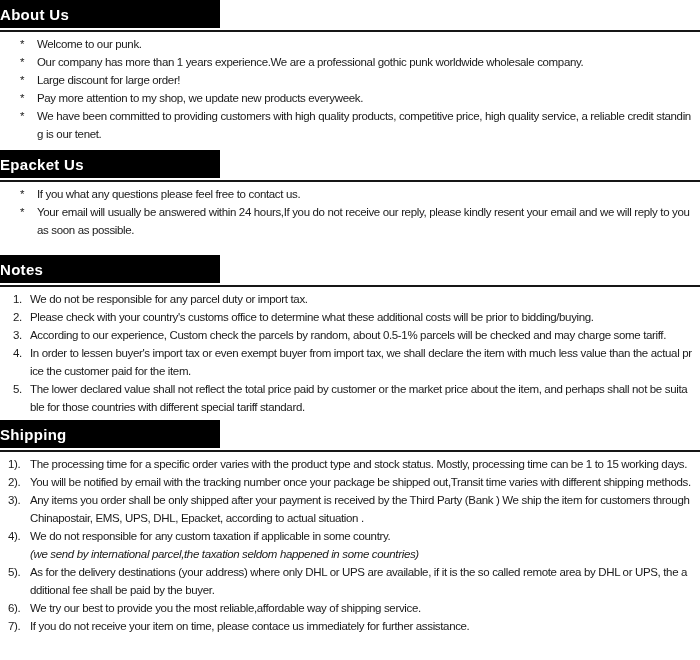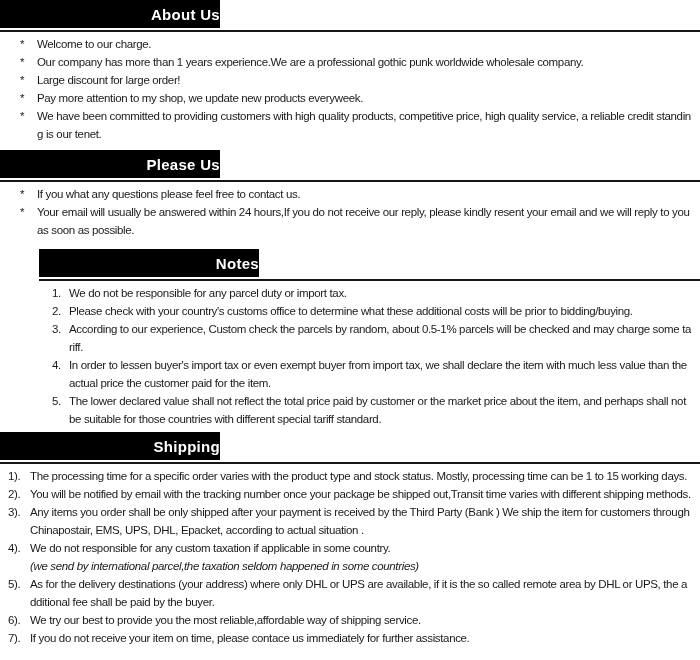--- a/index.html
+++ b/index.html
@@ -6,30 +6,30 @@
   body {
     width: 700px;
     height: 660px;
     background: #ffffff;
     overflow: hidden;
     font-family: "Liberation Sans", sans-serif;
   }
   .page { width: 700px; height: 660px; position: relative; }
   .sec { display: block; }
   .sec-contact { margin-top: 7px; }
-  .sec-notes   { margin-top: 10px; padding-left: 39px; }
+  .sec-notes   { margin-top: 16px; }
   .sec-shipping{ margin-top: 4px; }
 
   .head-box {
     width: 220px;
     height: 28px;
     background: #000000;
     display: flex;
     align-items: center;
-    justify-content: flex-end;
+    justify-content: flex-start;
     margin-bottom: 2px;
   }
   .head-title {
     color: #ffffff;
     font-weight: bold;
     font-size: 15px;
     letter-spacing: 0.3px;
   }
   .head-line {
     width: 700px;
@@ -62,21 +62,21 @@
   <section class="sec sec-about">
     <div class="sec-head">
       <div class="head-box">
         <span class="head-title">About Us</span>
       </div>
       <div class="head-line"></div>
     </div>
     <div class="items">
       <div class="item star">
         <span class="marker">*</span>
-        <span class="text">Welcome to our charge.</span>
+        <span class="text">Welcome to our punk.</span>
       </div>
       <div class="item star">
         <span class="marker">*</span>
         <span class="text">Our company has more than 1 years experience.We are a professional gothic punk worldwide wholesale company.</span>
       </div>
       <div class="item star">
         <span class="marker">*</span>
         <span class="text">Large discount for large order!</span>
       </div>
       <div class="item star">
@@ -86,21 +86,21 @@
       <div class="item star">
         <span class="marker">*</span>
         <span class="text">We have been committed to providing customers with high quality products, competitive price, high quality service, a reliable credit standing is our tenet.</span>
       </div>
     </div>
   </section>
 
   <section class="sec sec-contact">
     <div class="sec-head">
       <div class="head-box">
-        <span class="head-title">Please Us</span>
+        <span class="head-title">Epacket Us</span>
       </div>
       <div class="head-line"></div>
     </div>
     <div class="items">
       <div class="item star">
         <span class="marker">*</span>
         <span class="text">If you what any questions please feel free to contact us.</span>
       </div>
       <div class="item star">
         <span class="marker">*</span>

